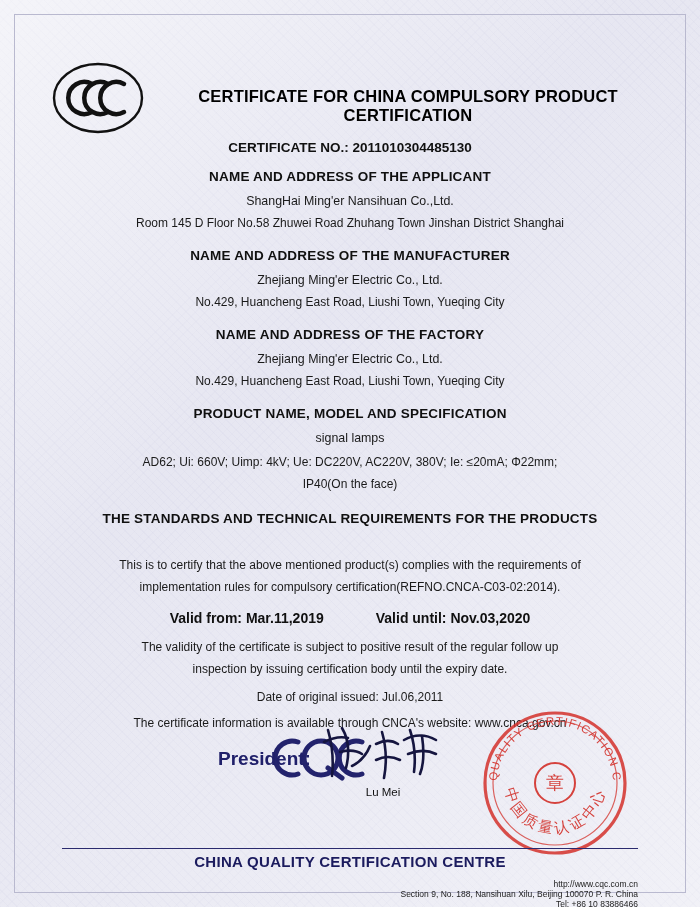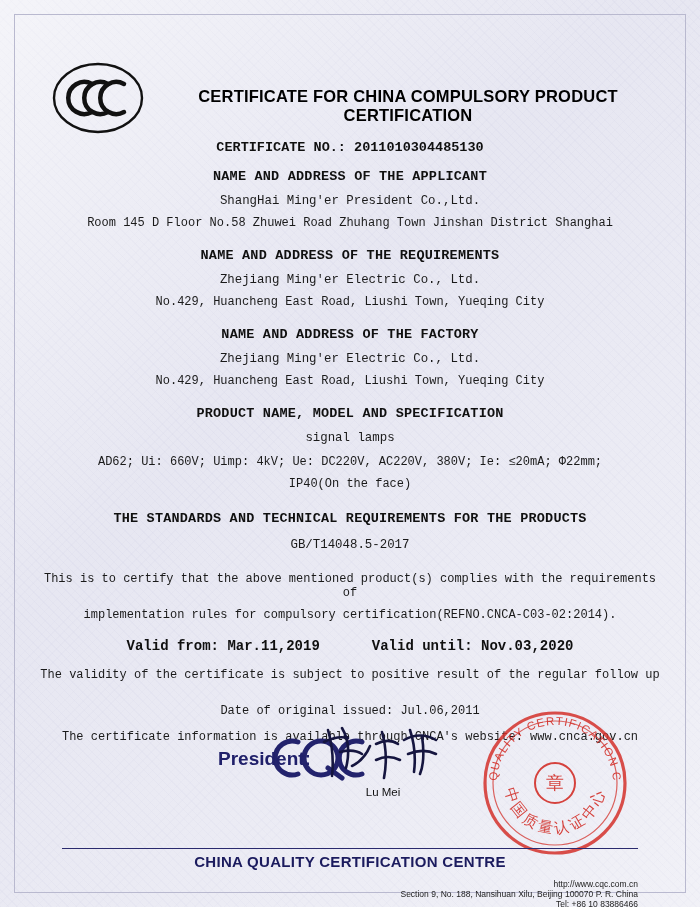--- a/index.html
+++ b/index.html
@@ -63,21 +63,20 @@
     color: #000;
   }
 
   
   .body-area {
     position: absolute;
     left: 40px;
     top: 140px;
     width: 620px;
     text-align: center;
-    font-family: Liberation Mono, monospace;
   }
   .line-bold {
     font-size: 13.5px;
     font-weight: bold;
     letter-spacing: 0.2px;
     margin: 0;
   }
   .line-normal {
     font-size: 12.4px;
     margin: 0;
@@ -211,26 +210,26 @@
     <div class="header-title">CERTIFICATE FOR CHINA COMPULSORY PRODUCT CERTIFICATION</div>
   </div>
 
   <div class="body-area">
 
     <div class="cert-no">CERTIFICATE NO.: 2011010304485130</div>
     <div class="sp-14"></div>
 
     <div class="line-bold">NAME AND ADDRESS OF THE APPLICANT</div>
     <div class="sp-10"></div>
-    <div class="line-normal">ShangHai Ming'er President Co.,Ltd.</div>
+    <div class="line-normal">ShangHai Ming'er Nansihuan Co.,Ltd.</div>
     <div class="sp-8"></div>
     <div class="line-small">Room 145 D Floor No.58 Zhuwei Road Zhuhang Town Jinshan District Shanghai</div>
     <div class="sp-18"></div>
 
-    <div class="line-bold">NAME AND ADDRESS OF THE REQUIREMENTS</div>
+    <div class="line-bold">NAME AND ADDRESS OF THE MANUFACTURER</div>
     <div class="sp-10"></div>
     <div class="line-normal">Zhejiang Ming'er Electric Co., Ltd.</div>
     <div class="sp-8"></div>
     <div class="line-small">No.429, Huancheng East Road, Liushi Town, Yueqing City</div>
     <div class="sp-18"></div>
 
     <div class="line-bold">NAME AND ADDRESS OF THE FACTORY</div>
     <div class="sp-10"></div>
     <div class="line-normal">Zhejiang Ming'er Electric Co., Ltd.</div>
     <div class="sp-8"></div>
@@ -241,36 +240,36 @@
     <div class="sp-10"></div>
     <div class="line-normal">signal lamps</div>
     <div class="sp-10"></div>
     <div class="line-small">AD62;  Ui: 660V;  Uimp: 4kV;  Ue: DC220V, AC220V, 380V;  Ie: ≤20mA;  Φ22mm;</div>
     <div class="sp-8"></div>
     <div class="line-small">IP40(On  the  face)</div>
     <div class="sp-20"></div>
 
     <div class="line-bold">THE STANDARDS AND TECHNICAL REQUIREMENTS FOR THE PRODUCTS</div>
     <div class="sp-12"></div>
-    <div class="line-normal">GB/T14048.5-2017</div>
     <div class="sp-20"></div>
 
     <div class="line-small">This is to certify that the above mentioned product(s) complies with the requirements of</div>
     <div class="sp-8"></div>
     <div class="line-small">implementation rules for compulsory certification(REFNO.CNCA-C03-02:2014).</div>
     <div class="sp-16"></div>
 
     <div class="validity-row">
       <span>Valid from: Mar.11,2019</span>
       <span>Valid until: Nov.03,2020</span>
     </div>
     <div class="sp-14"></div>
 
     <div class="line-small">The validity of the certificate is subject to positive result of the regular follow up</div>
     <div class="sp-8"></div>
+    <div class="line-small">inspection by issuing certification body until the expiry date.</div>
     <div class="sp-14"></div>
     <div class="line-small">Date of original issued: Jul.06,2011</div>
     <div class="sp-12"></div>
     <div class="line-small">The certificate information is available through CNCA's website: www.cnca.gov.cn</div>
   </div>
 
   <div class="sig-area">
 
     <div class="cqc-logo">
       <svg width="98" height="56" viewBox="0 0 98 56" xmlns="http://www.w3.org/2000/svg">

